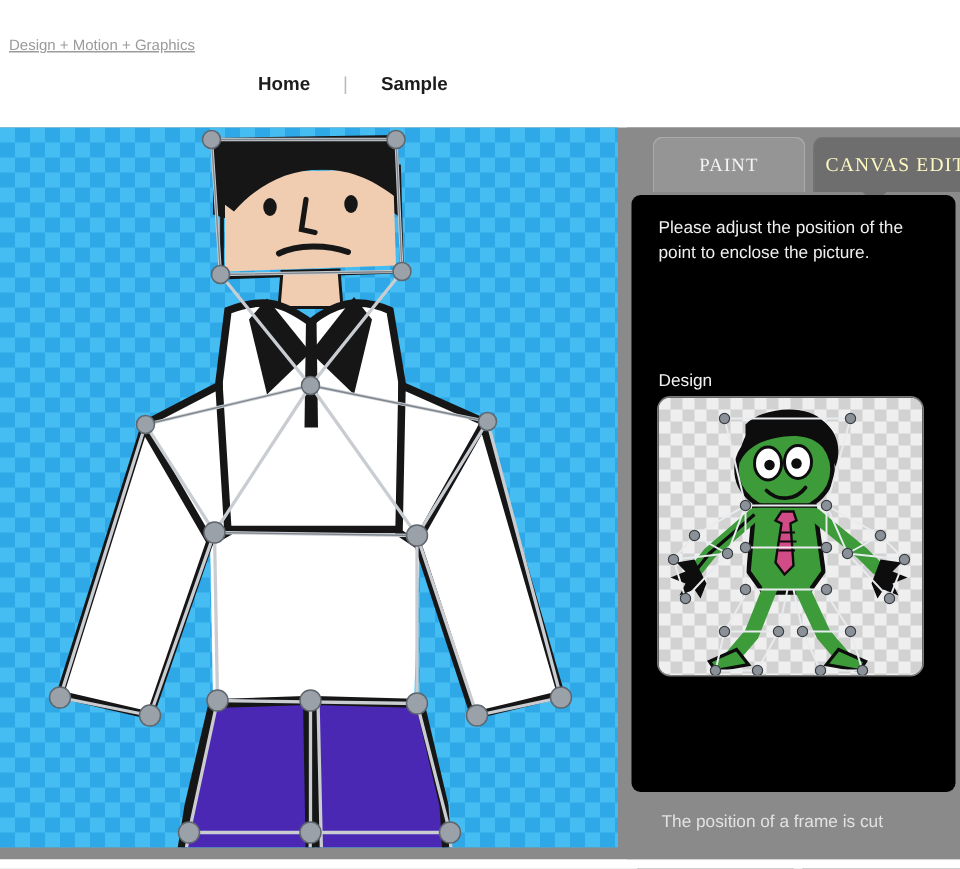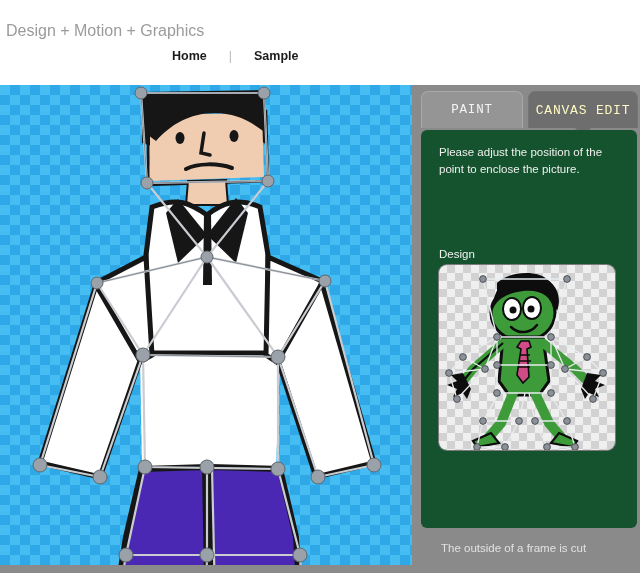--- a/index.html
+++ b/index.html
@@ -13,21 +13,21 @@
   
   .header{position:absolute;left:0;top:0;width:640px;height:85px;background:#ffffff;}
   .brand{position:absolute;left:6px;top:22px;}
   .brand-title{
     font-family:"Liberation Sans", sans-serif;
     font-size:27px;font-weight:bold;color:#1a1a1a;letter-spacing:-0.5px;
     line-height:28px;
   }
   .brand-tagline{
     font-family:"Liberation Sans", sans-serif;
-    font-size:16px;color:#9b9b9b;line-height:14px;margin-top:2px;letter-spacing:0px;
+    font-size:10px;color:#9b9b9b;line-height:14px;margin-top:2px;letter-spacing:0px;text-decoration:underline;
   }
   .nav{position:absolute;left:172px;top:49px;display:flex;align-items:center;gap:22px;}
   .nav a{
     font-family:"Liberation Sans", sans-serif;
     font-size:12.5px;font-weight:bold;color:#1c1c1c;text-decoration:none;
   }
   .nav .sep{font-size:12.5px;color:#b9b9b9;font-weight:normal;}
 
   
   .stage{position:absolute;left:0;top:85px;width:640px;height:488px;background:#8a8a8a;}
@@ -47,43 +47,43 @@
 
   
   .panel{
     position:absolute;left:418px;top:0;width:222px;height:488px;background:#8a8a8a;
   }
   .tabs{position:absolute;left:0;top:3px;width:222px;height:42px;}
   .tab{
     position:absolute;top:3px;height:36px;
     border-radius:7px 7px 0 0;
     display:flex;align-items:center;justify-content:center;
-    font-family:Liberation Mono, monospace;
+    font-family:Liberation Serif, serif;
     font-size:12.5px;letter-spacing:0.8px;color:#f2f2f2;
-    cursor:pointer;user-select:none;
+    cursor:pointer;user-select:none;margin-left:14px;
   }
   .tab.inactive{
     left:3px;width:100px;background:#959595;
     border:1px solid #a9a9a9;border-bottom:none;
     color:#f4f4f4;
   }
   .tab.active{
     left:110px;width:108px;background:#6e6e6e;
     border:1px solid #757575;border-bottom:none;
     font-size:13px;color:#fef9c3;
   }
   .tab-pointer{
     position:absolute;left:156px;top:39px;width:0;height:0;
     border-left:9px solid transparent;border-right:9px solid transparent;
     border-top:9px solid #6e6e6e;
   }
 
   .msgbox{
     position:absolute;left:3px;top:45px;width:216px;height:398px;
-    background:#14532d;border-radius:6px;
+    background:#000000;border-radius:6px;
   }
   .msg-text{
     position:absolute;left:18px;top:14px;width:184px;
     font-family:"Liberation Sans", sans-serif;
     font-size:11.5px;line-height:17px;color:#efefef;
   }
   .sample-label{
     position:absolute;left:18px;top:118px;
     font-family:"Liberation Sans", sans-serif;
     font-size:11.5px;color:#f2f2f2;
@@ -331,21 +331,21 @@
               <circle cx="128" cy="156" r="3.4"></circle>
               <circle cx="38" cy="182" r="3.4"></circle>
               <circle cx="66" cy="182" r="3.4"></circle>
               <circle cx="108" cy="182" r="3.4"></circle>
               <circle cx="136" cy="182" r="3.4"></circle>
             </g>
           </svg>
         </div>
 
         <div class="footer-text">
-          <div>The outside of a frame is cut</div>
+          <div>The position of a frame is cut</div>
         </div>
 
         <div class="btn-row">
           <div class="btn cancel">CANCEL</div>
           <div class="btn ok">OK</div>
         </div>
       </div>
     </div>
   </div>
 

